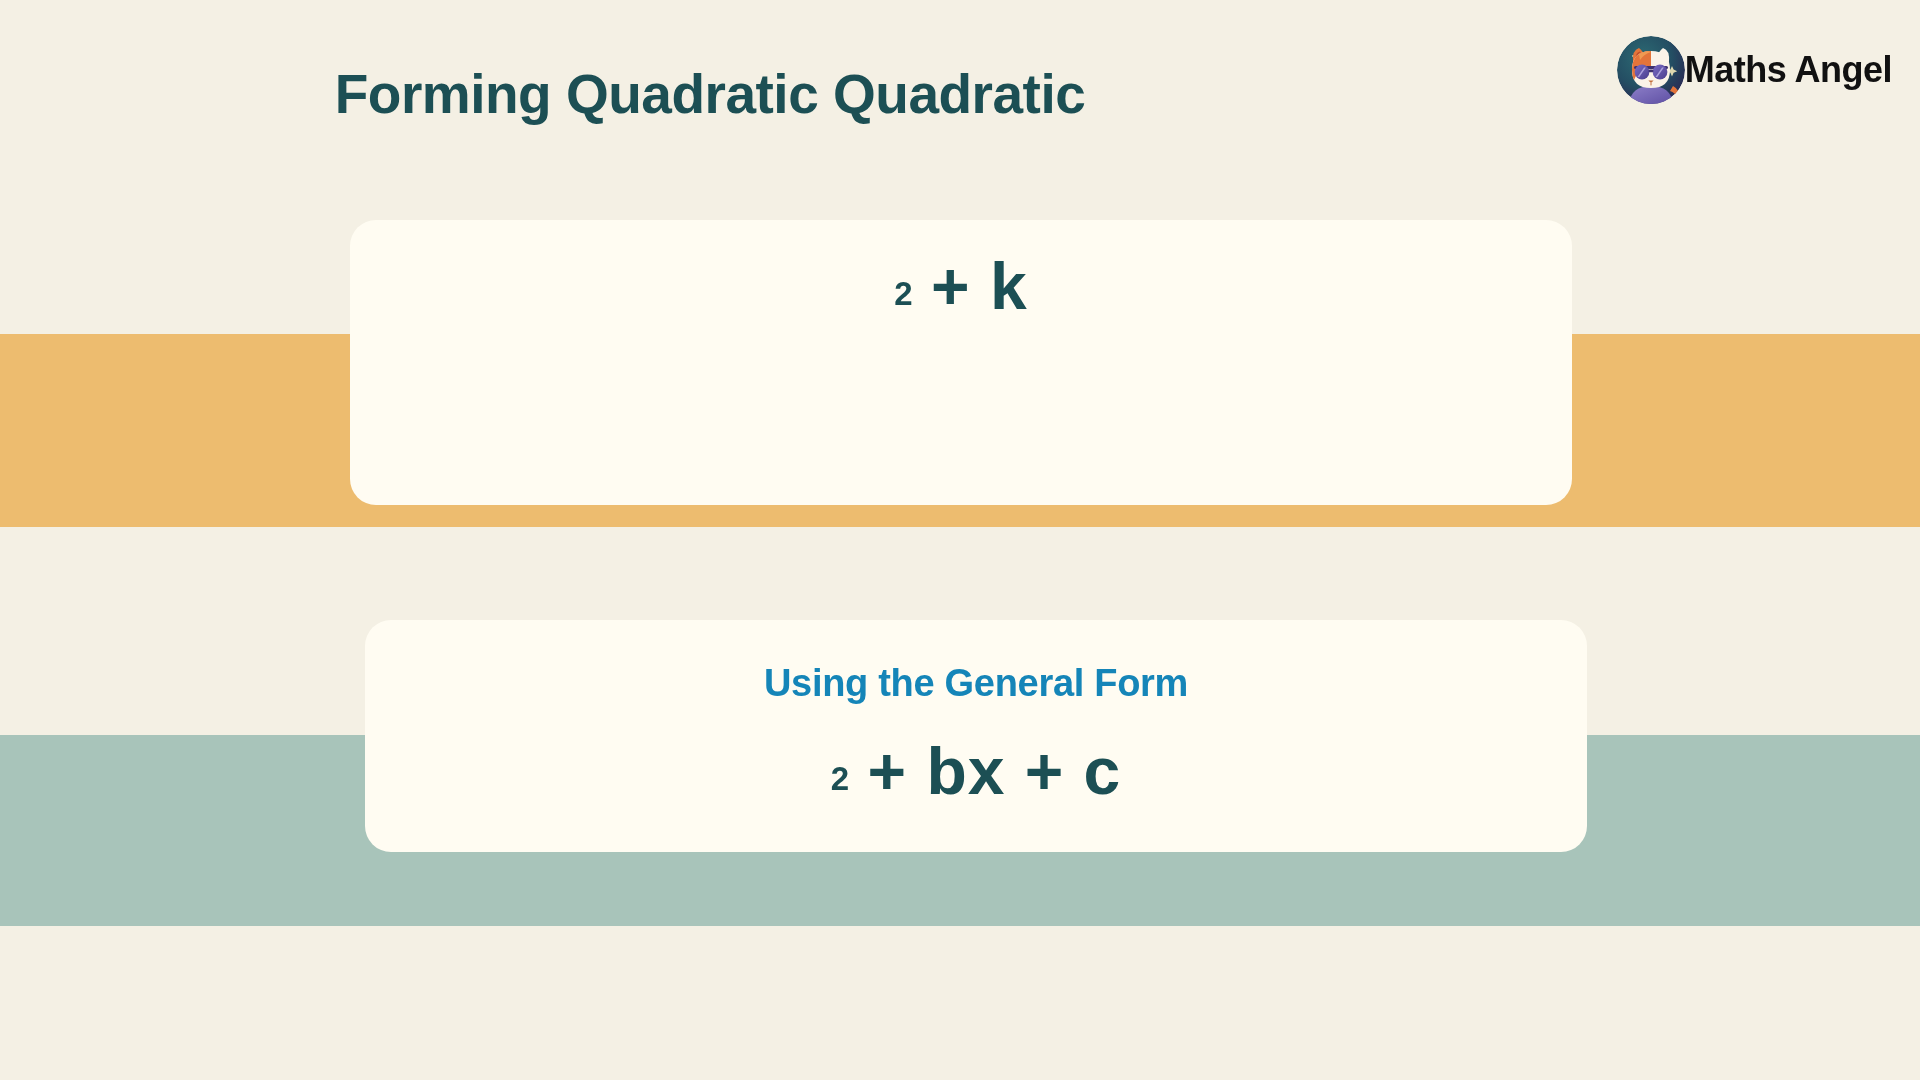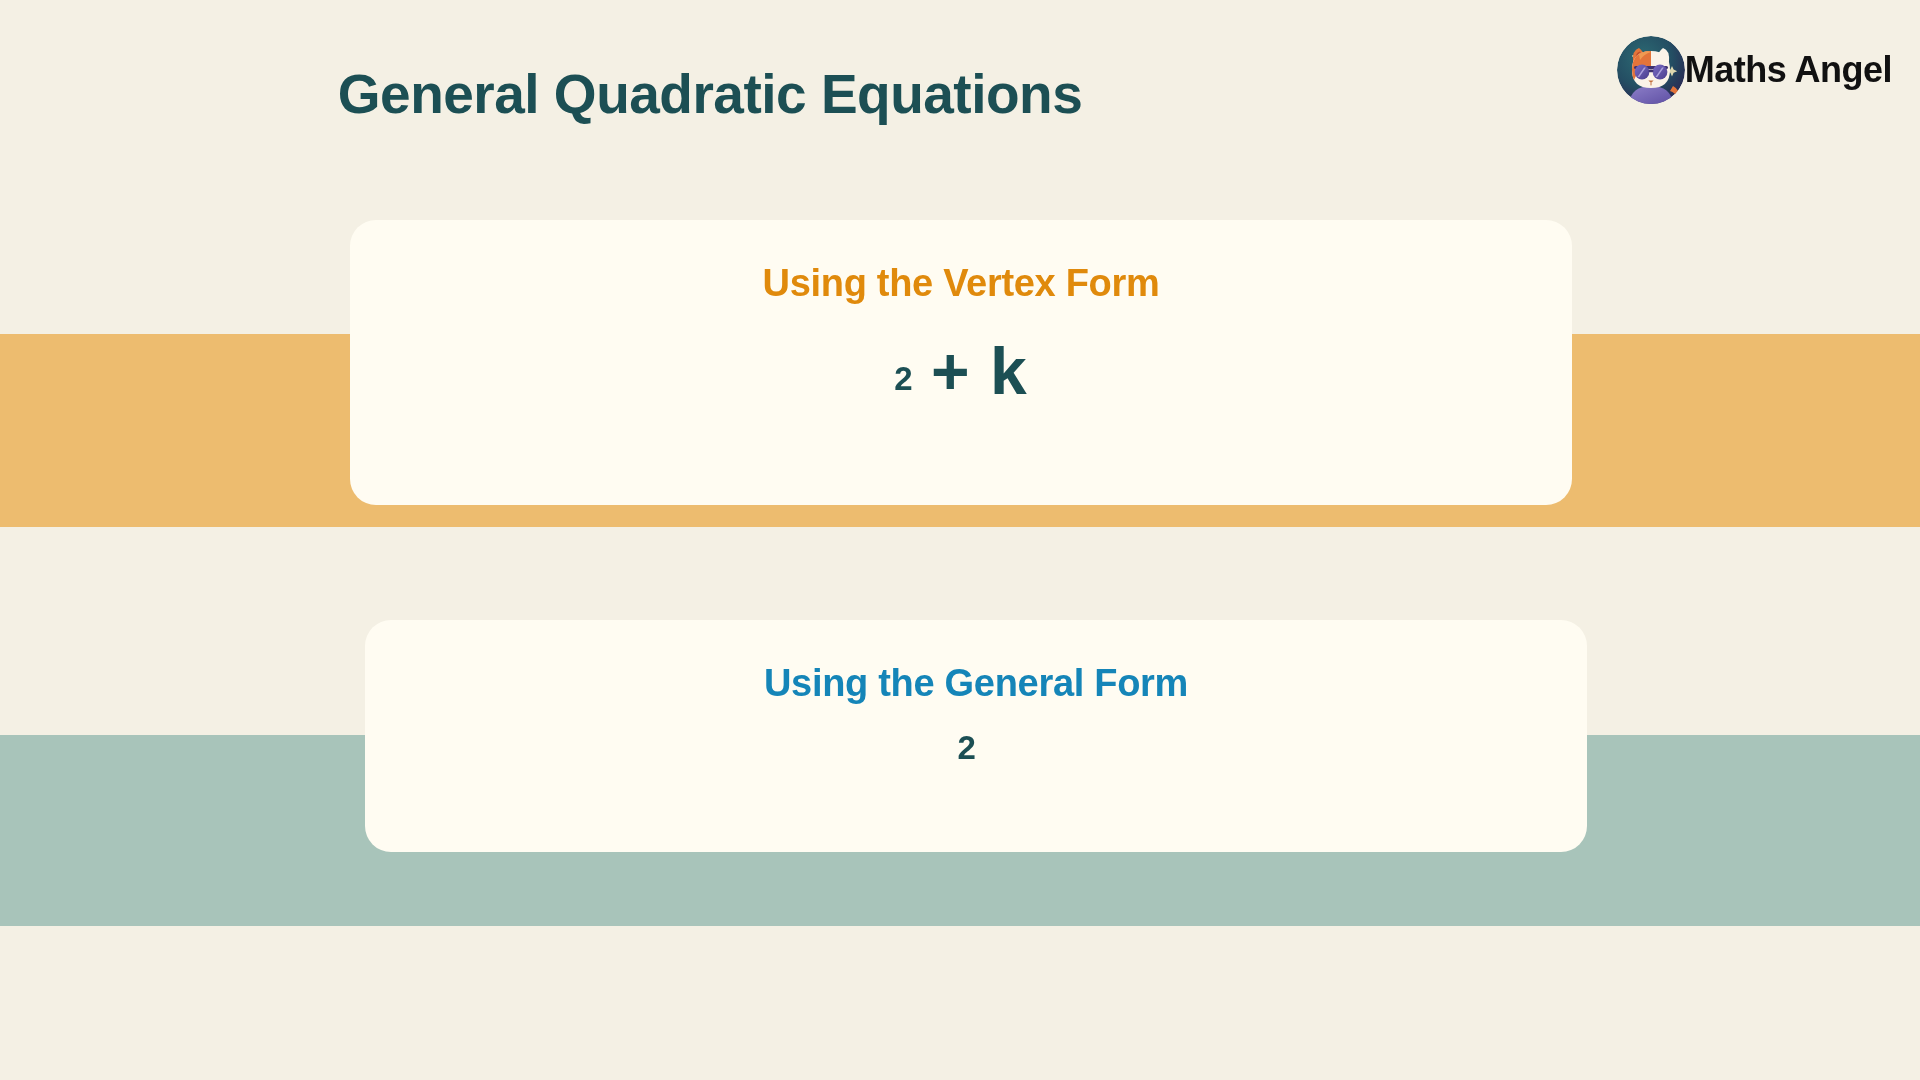--- a/index.html
+++ b/index.html
@@ -124,21 +124,21 @@
     letter-spacing: 0;
   }
   .formula .sp { display: inline-block; width: 0.28em; }
 </style>
 </head>
 <body>
 
 <div class="band band-orange"></div>
 <div class="band band-sage"></div>
 
-<div class="page-title">General Quadratic Equations</div>
+<div class="page-title">Forming Quadratic Quadratic</div>
 
 <div class="brand">
   <span class="brand-logo">
     <svg viewBox="0 0 68 68" width="68" height="68" aria-hidden="true">
       <defs>
         <radialGradient id="bgGrad" cx="38%" cy="32%" r="78%">
           <stop offset="0%" stop-color="#2C6A73"></stop>
           <stop offset="55%" stop-color="#244E63"></stop>
           <stop offset="100%" stop-color="#2B2350"></stop>
         </radialGradient>
@@ -179,27 +179,27 @@
       <path d="M34 47 v2.4" stroke="#C4703E" stroke-width="1" fill="none"></path>
 
       <path d="M56 50 q8 4 6 14 q-4 -8 -9 -9z" fill="#E3743A"></path>
       <path d="M59 60 q3 2 3 5 q-2 -3 -4 -3z" fill="#FBF3E8"></path>
     </svg>
   </span>
   <span class="brand-name">Maths Angel</span>
 </div>
 
 <div class="card card-vertex">
-  <div class="card-heading heading-orange">Using the Vertex Form</div>
   <div class="formula">
       <sup>2</sup>
       <span class="sp"></span>
       <span>+ k</span>
   </div>
 </div>
 
 <div class="card card-general">
   <div class="card-heading heading-blue">Using the General Form</div>
   <div class="formula">
       <sup>2</sup>
       <span class="sp"></span>
+      <span>+ bx + c</span>
   </div>
 </div>
 
 </body></html>

